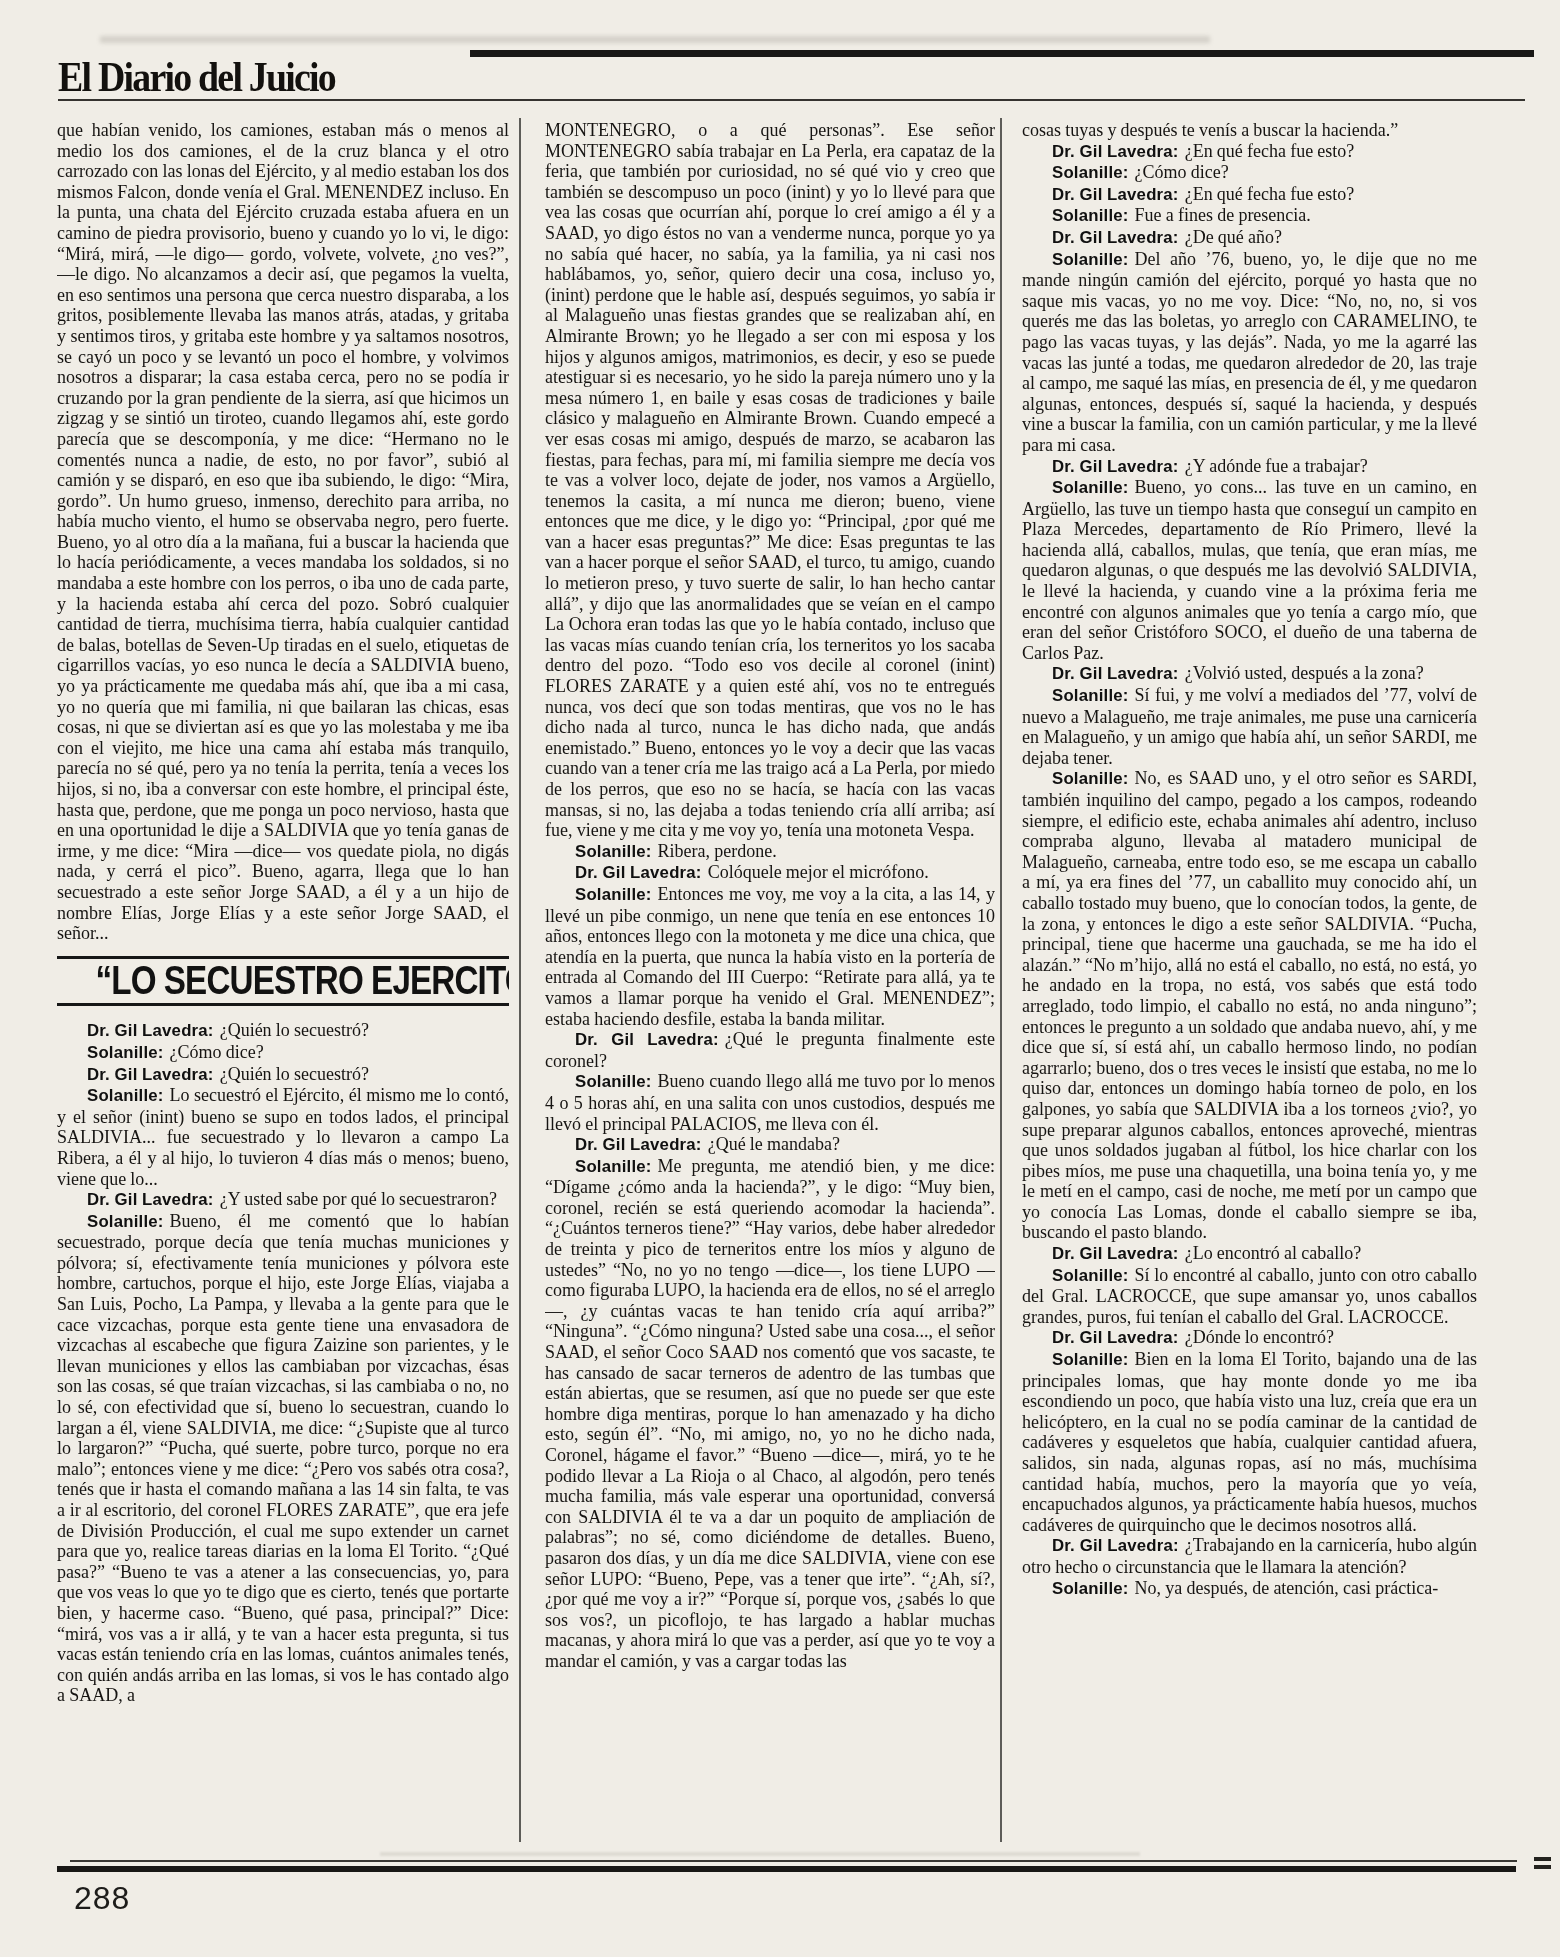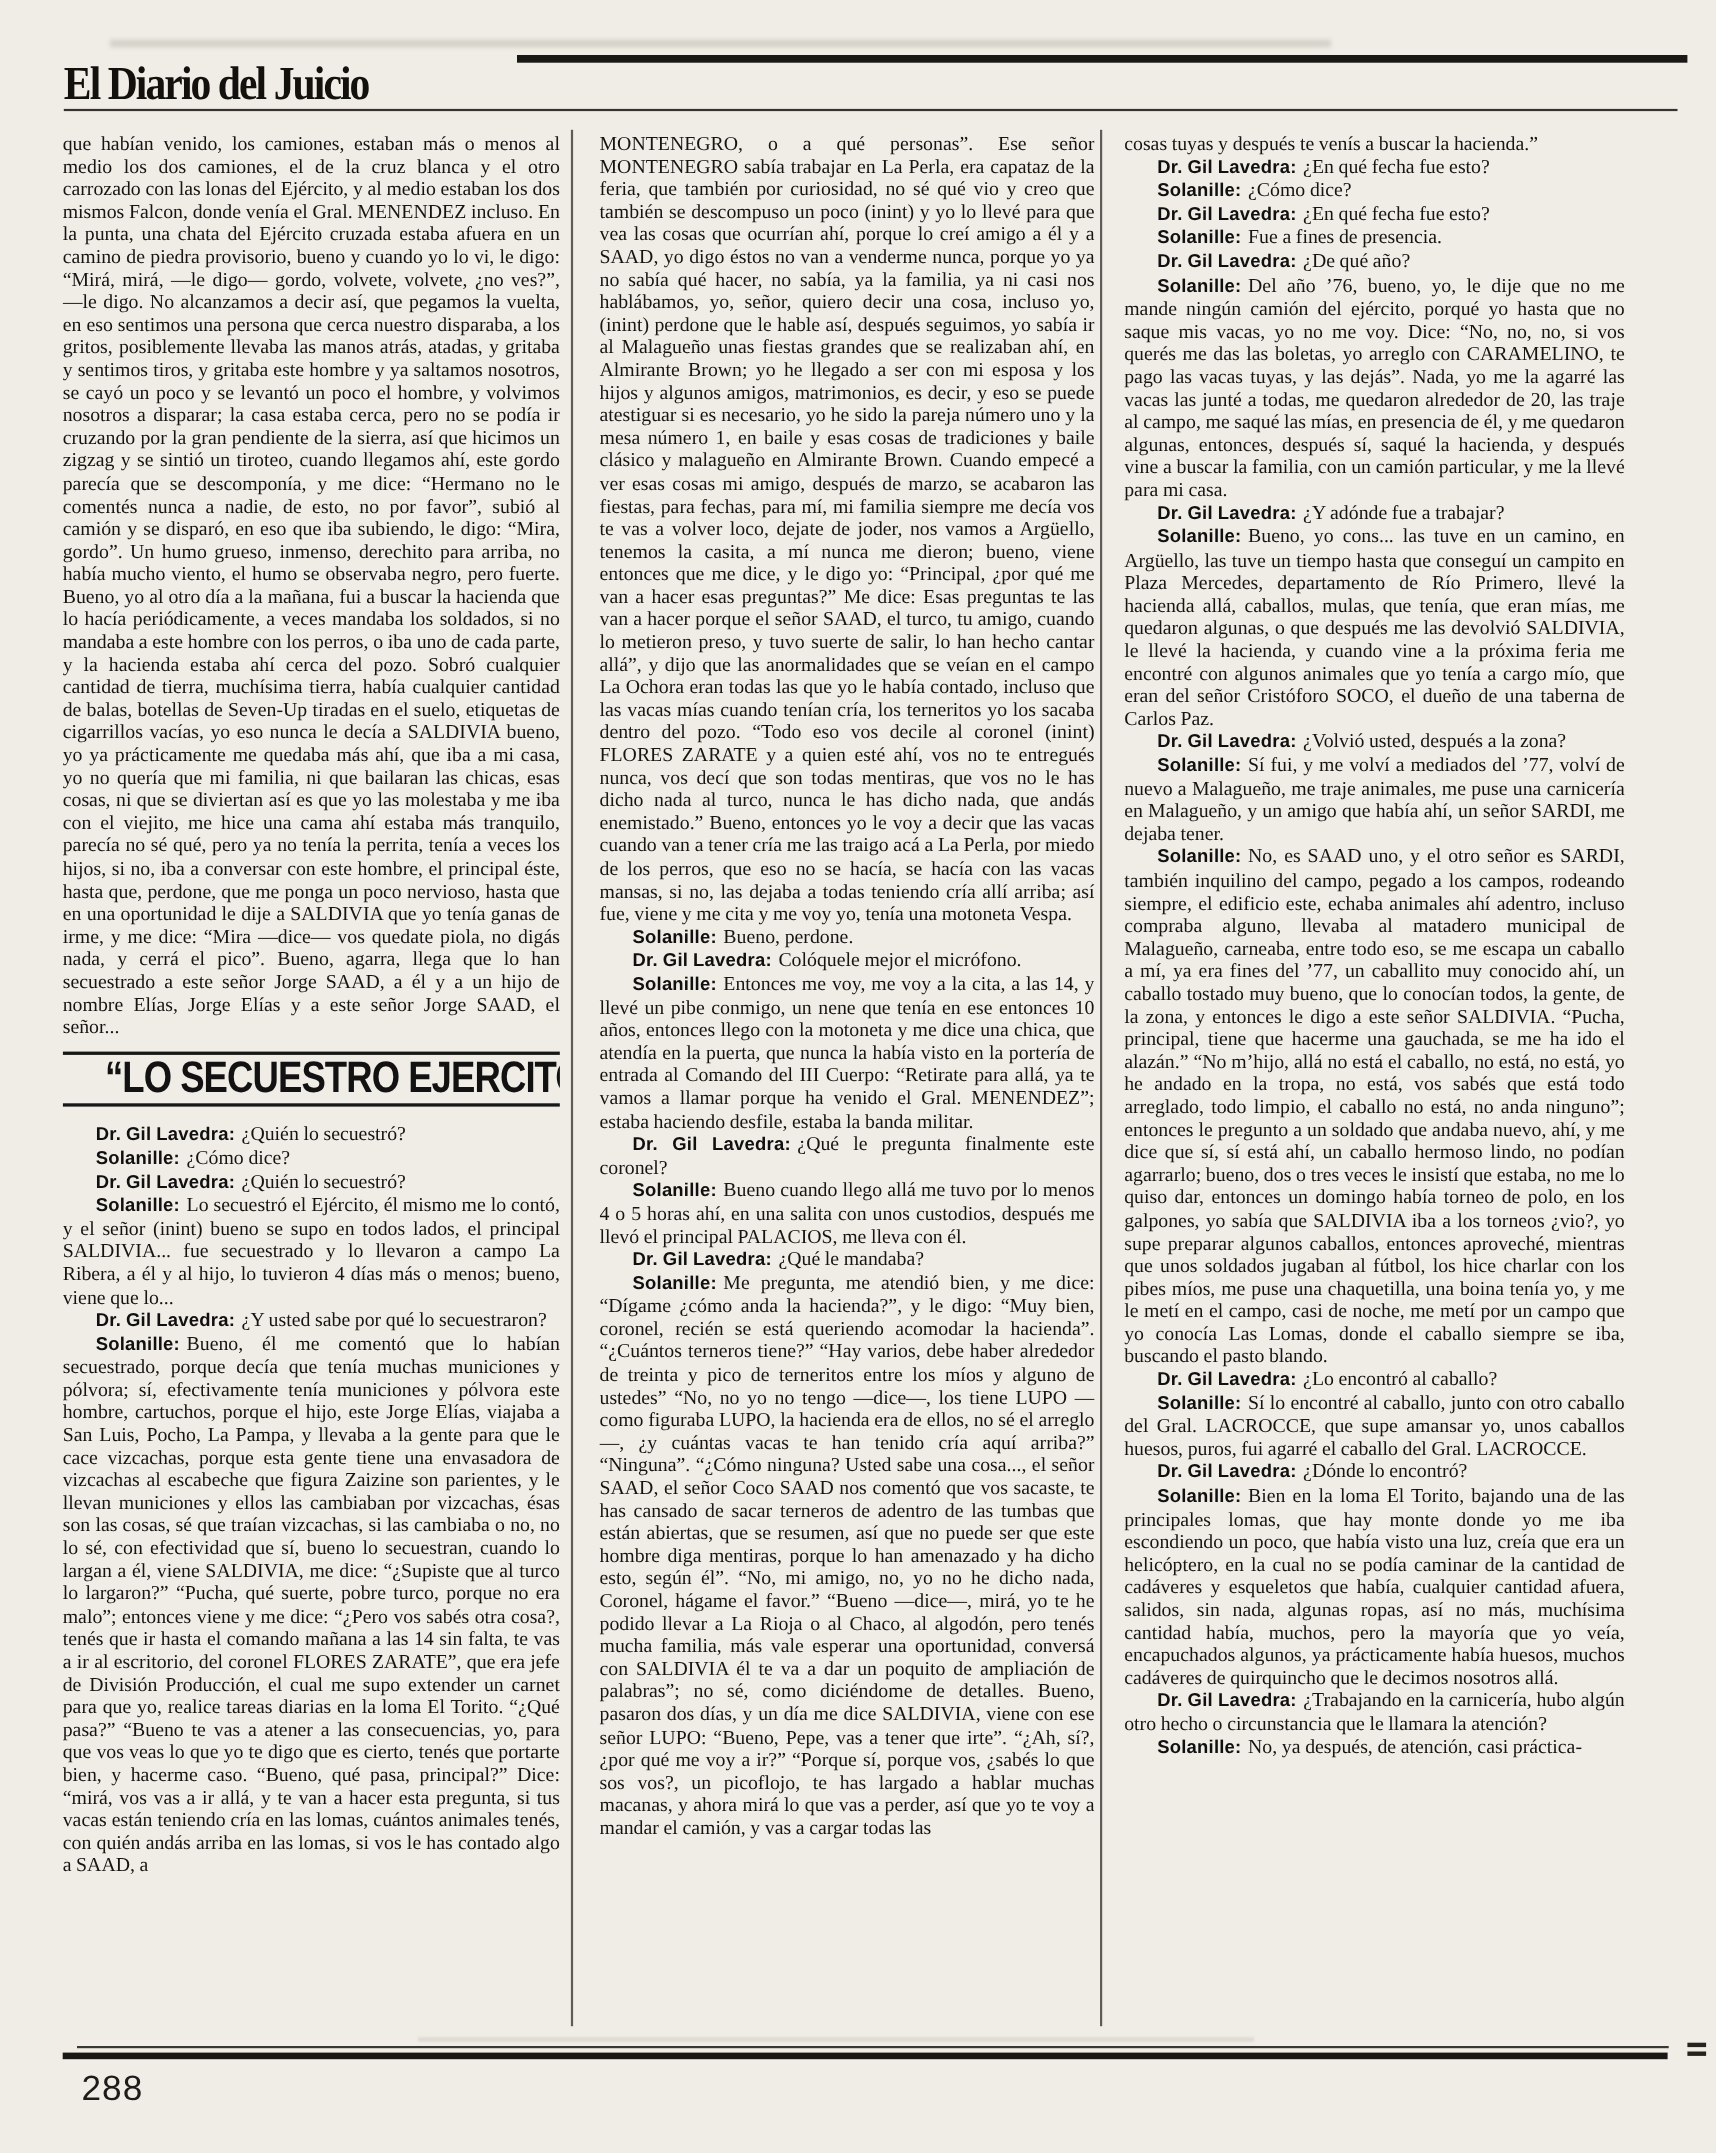--- a/index.html
+++ b/index.html
@@ -85,21 +85,21 @@
     <p class="dialogue"><b class="speaker">Dr. Gil Lavedra:</b><span>¿Quién lo secuestró?</span></p>
     <p class="dialogue"><b class="speaker">Solanille:</b><span>¿Cómo dice?</span></p>
     <p class="dialogue"><b class="speaker">Dr. Gil Lavedra:</b><span>¿Quién lo secuestró?</span></p>
     <p class="dialogue"><b class="speaker">Solanille:</b><span>Lo secuestró el Ejército, él mismo me lo contó, y el señor (inint) bueno se supo en todos lados, el principal SALDIVIA... fue secuestrado y lo llevaron a campo La Ribera, a él y al hijo, lo tuvieron 4 días más o menos; bueno, viene que lo...</span></p>
     <p class="dialogue"><b class="speaker">Dr. Gil Lavedra:</b><span>¿Y usted sabe por qué lo secuestraron?</span></p>
     <p class="dialogue"><b class="speaker">Solanille:</b><span>Bueno, él me comentó que lo habían secuestrado, porque decía que tenía muchas municiones y pólvora; sí, efectivamente tenía municiones y pólvora este hombre, cartuchos, porque el hijo, este Jorge Elías, viajaba a San Luis, Pocho, La Pampa, y llevaba a la gente para que le cace vizcachas, porque esta gente tiene una envasadora de vizcachas al escabeche que figura Zaizine son parientes, y le llevan municiones y ellos las cambiaban por vizcachas, ésas son las cosas, sé que traían vizcachas, si las cambiaba o no, no lo sé, con efectividad que sí, bueno lo secuestran, cuando lo largan a él, viene SALDIVIA, me dice: “¿Supiste que al turco lo largaron?” “Pucha, qué suerte, pobre turco, porque no era malo”; entonces viene y me dice: “¿Pero vos sabés otra cosa?, tenés que ir hasta el comando mañana a las 14 sin falta, te vas a ir al escritorio, del coronel FLORES ZARATE”, que era jefe de División Producción, el cual me supo extender un carnet para que yo, realice tareas diarias en la loma El Torito. “¿Qué pasa?” “Bueno te vas a atener a las consecuencias, yo, para que vos veas lo que yo te digo que es cierto, tenés que portarte bien, y hacerme caso. “Bueno, qué pasa, principal?” Dice: “mirá, vos vas a ir allá, y te van a hacer esta pregunta, si tus vacas están teniendo cría en las lomas, cuántos animales tenés, con quién andás arriba en las lomas, si vos le has contado algo a SAAD, a</span></p>
   </section>
 <div class="vdiv" id="vdiv-0"></div>
 <section class="col" id="col-1">
     <p class="cont">MONTENEGRO, o a qué personas”. Ese señor MONTENEGRO sabía trabajar en La Perla, era capataz de la feria, que también por curiosidad, no sé qué vio y creo que también se descompuso un poco (inint) y yo lo llevé para que vea las cosas que ocurrían ahí, porque lo creí amigo a él y a SAAD, yo digo éstos no van a venderme nunca, porque yo ya no sabía qué hacer, no sabía, ya la familia, ya ni casi nos hablábamos, yo, señor, quiero decir una cosa, incluso yo, (inint) perdone que le hable así, después seguimos, yo sabía ir al Malagueño unas fiestas grandes que se realizaban ahí, en Almirante Brown; yo he llegado a ser con mi esposa y los hijos y algunos amigos, matrimonios, es decir, y eso se puede atestiguar si es necesario, yo he sido la pareja número uno y la mesa número 1, en baile y esas cosas de tradiciones y baile clásico y malagueño en Almirante Brown. Cuando empecé a ver esas cosas mi amigo, después de marzo, se acabaron las fiestas, para fechas, para mí, mi familia siempre me decía vos te vas a volver loco, dejate de joder, nos vamos a Argüello, tenemos la casita, a mí nunca me dieron; bueno, viene entonces que me dice, y le digo yo: “Principal, ¿por qué me van a hacer esas preguntas?” Me dice: Esas preguntas te las van a hacer porque el señor SAAD, el turco, tu amigo, cuando lo metieron preso, y tuvo suerte de salir, lo han hecho cantar allá”, y dijo que las anormalidades que se veían en el campo La Ochora eran todas las que yo le había contado, incluso que las vacas mías cuando tenían cría, los terneritos yo los sacaba dentro del pozo. “Todo eso vos decile al coronel (inint) FLORES ZARATE y a quien esté ahí, vos no te entregués nunca, vos decí que son todas mentiras, que vos no le has dicho nada al turco, nunca le has dicho nada, que andás enemistado.” Bueno, entonces yo le voy a decir que las vacas cuando van a tener cría me las traigo acá a La Perla, por miedo de los perros, que eso no se hacía, se hacía con las vacas mansas, si no, las dejaba a todas teniendo cría allí arriba; así fue, viene y me cita y me voy yo, tenía una motoneta Vespa.</p>
-    <p class="dialogue"><b class="speaker">Solanille:</b><span>Bueno, perdone.</span></p>
+    <p class="dialogue"><b class="speaker">Solanille:</b><span>Ribera, perdone.</span></p>
     <p class="dialogue"><b class="speaker">Dr. Gil Lavedra:</b><span>Colóquele mejor el micrófono.</span></p>
     <p class="dialogue"><b class="speaker">Solanille:</b><span>Entonces me voy, me voy a la cita, a las 14, y llevé un pibe conmigo, un nene que tenía en ese entonces 10 años, entonces llego con la motoneta y me dice una chica, que atendía en la puerta, que nunca la había visto en la portería de entrada al Comando del III Cuerpo: “Retirate para allá, ya te vamos a llamar porque ha venido el Gral. MENENDEZ”; estaba haciendo desfile, estaba la banda militar.</span></p>
     <p class="dialogue"><b class="speaker">Dr. Gil Lavedra:</b><span>¿Qué le pregunta finalmente este coronel?</span></p>
     <p class="dialogue"><b class="speaker">Solanille:</b><span>Bueno cuando llego allá me tuvo por lo menos 4 o 5 horas ahí, en una salita con unos custodios, después me llevó el principal PALACIOS, me lleva con él.</span></p>
     <p class="dialogue"><b class="speaker">Dr. Gil Lavedra:</b><span>¿Qué le mandaba?</span></p>
     <p class="dialogue"><b class="speaker">Solanille:</b><span>Me pregunta, me atendió bien, y me dice: “Dígame ¿cómo anda la hacienda?”, y le digo: “Muy bien, coronel, recién se está queriendo acomodar la hacienda”. “¿Cuántos terneros tiene?” “Hay varios, debe haber alrededor de treinta y pico de terneritos entre los míos y alguno de ustedes” “No, no yo no tengo —dice—, los tiene LUPO —como figuraba LUPO, la hacienda era de ellos, no sé el arreglo—, ¿y cuántas vacas te han tenido cría aquí arriba?” “Ninguna”. “¿Cómo ninguna? Usted sabe una cosa..., el señor SAAD, el señor Coco SAAD nos comentó que vos sacaste, te has cansado de sacar terneros de adentro de las tumbas que están abiertas, que se resumen, así que no puede ser que este hombre diga mentiras, porque lo han amenazado y ha dicho esto, según él”. “No, mi amigo, no, yo no he dicho nada, Coronel, hágame el favor.” “Bueno —dice—, mirá, yo te he podido llevar a La Rioja o al Chaco, al algodón, pero tenés mucha familia, más vale esperar una oportunidad, conversá con SALDIVIA él te va a dar un poquito de ampliación de palabras”; no sé, como diciéndome de detalles. Bueno, pasaron dos días, y un día me dice SALDIVIA, viene con ese señor LUPO: “Bueno, Pepe, vas a tener que irte”. “¿Ah, sí?, ¿por qué me voy a ir?” “Porque sí, porque vos, ¿sabés lo que sos vos?, un picoflojo, te has largado a hablar muchas macanas, y ahora mirá lo que vas a perder, así que yo te voy a mandar el camión, y vas a cargar todas las</span></p>
   </section>
 <div class="vdiv" id="vdiv-1"></div>
 <section class="col" id="col-2">
     <p class="cont">cosas tuyas y después te venís a buscar la hacienda.”</p>
@@ -108,21 +108,21 @@
     <p class="dialogue"><b class="speaker">Dr. Gil Lavedra:</b><span>¿En qué fecha fue esto?</span></p>
     <p class="dialogue"><b class="speaker">Solanille:</b><span>Fue a fines de presencia.</span></p>
     <p class="dialogue"><b class="speaker">Dr. Gil Lavedra:</b><span>¿De qué año?</span></p>
     <p class="dialogue"><b class="speaker">Solanille:</b><span>Del año ’76, bueno, yo, le dije que no me mande ningún camión del ejército, porqué yo hasta que no saque mis vacas, yo no me voy. Dice: “No, no, no, si vos querés me das las boletas, yo arreglo con CARAMELINO, te pago las vacas tuyas, y las dejás”. Nada, yo me la agarré las vacas las junté a todas, me quedaron alrededor de 20, las traje al campo, me saqué las mías, en presencia de él, y me quedaron algunas, entonces, después sí, saqué la hacienda, y después vine a buscar la familia, con un camión particular, y me la llevé para mi casa.</span></p>
     <p class="dialogue"><b class="speaker">Dr. Gil Lavedra:</b><span>¿Y adónde fue a trabajar?</span></p>
     <p class="dialogue"><b class="speaker">Solanille:</b><span>Bueno, yo cons... las tuve en un camino, en Argüello, las tuve un tiempo hasta que conseguí un campito en Plaza Mercedes, departamento de Río Primero, llevé la hacienda allá, caballos, mulas, que tenía, que eran mías, me quedaron algunas, o que después me las devolvió SALDIVIA, le llevé la hacienda, y cuando vine a la próxima feria me encontré con algunos animales que yo tenía a cargo mío, que eran del señor Cristóforo SOCO, el dueño de una taberna de Carlos Paz.</span></p>
     <p class="dialogue"><b class="speaker">Dr. Gil Lavedra:</b><span>¿Volvió usted, después a la zona?</span></p>
     <p class="dialogue"><b class="speaker">Solanille:</b><span>Sí fui, y me volví a mediados del ’77, volví de nuevo a Malagueño, me traje animales, me puse una carnicería en Malagueño, y un amigo que había ahí, un señor SARDI, me dejaba tener.</span></p>
     <p class="dialogue"><b class="speaker">Solanille:</b><span>No, es SAAD uno, y el otro señor es SARDI, también inquilino del campo, pegado a los campos, rodeando siempre, el edificio este, echaba animales ahí adentro, incluso compraba alguno, llevaba al matadero municipal de Malagueño, carneaba, entre todo eso, se me escapa un caballo a mí, ya era fines del ’77, un caballito muy conocido ahí, un caballo tostado muy bueno, que lo conocían todos, la gente, de la zona, y entonces le digo a este señor SALDIVIA. “Pucha, principal, tiene que hacerme una gauchada, se me ha ido el alazán.” “No m’hijo, allá no está el caballo, no está, no está, yo he andado en la tropa, no está, vos sabés que está todo arreglado, todo limpio, el caballo no está, no anda ninguno”; entonces le pregunto a un soldado que andaba nuevo, ahí, y me dice que sí, sí está ahí, un caballo hermoso lindo, no podían agarrarlo; bueno, dos o tres veces le insistí que estaba, no me lo quiso dar, entonces un domingo había torneo de polo, en los galpones, yo sabía que SALDIVIA iba a los torneos ¿vio?, yo supe preparar algunos caballos, entonces aproveché, mientras que unos soldados jugaban al fútbol, los hice charlar con los pibes míos, me puse una chaquetilla, una boina tenía yo, y me le metí en el campo, casi de noche, me metí por un campo que yo conocía Las Lomas, donde el caballo siempre se iba, buscando el pasto blando.</span></p>
     <p class="dialogue"><b class="speaker">Dr. Gil Lavedra:</b><span>¿Lo encontró al caballo?</span></p>
-    <p class="dialogue"><b class="speaker">Solanille:</b><span>Sí lo encontré al caballo, junto con otro caballo del Gral. LACROCCE, que supe amansar yo, unos caballos huesos, puros, fui agarré el caballo del Gral. LACROCCE.</span></p>
+    <p class="dialogue"><b class="speaker">Solanille:</b><span>Sí lo encontré al caballo, junto con otro caballo del Gral. LACROCCE, que supe amansar yo, unos caballos grandes, puros, fui tenían el caballo del Gral. LACROCCE.</span></p>
     <p class="dialogue"><b class="speaker">Dr. Gil Lavedra:</b><span>¿Dónde lo encontró?</span></p>
     <p class="dialogue"><b class="speaker">Solanille:</b><span>Bien en la loma El Torito, bajando una de las principales lomas, que hay monte donde yo me iba escondiendo un poco, que había visto una luz, creía que era un helicóptero, en la cual no se podía caminar de la cantidad de cadáveres y esqueletos que había, cualquier cantidad afuera, salidos, sin nada, algunas ropas, así no más, muchísima cantidad había, muchos, pero la mayoría que yo veía, encapuchados algunos, ya prácticamente había huesos, muchos cadáveres de quirquincho que le decimos nosotros allá.</span></p>
     <p class="dialogue"><b class="speaker">Dr. Gil Lavedra:</b><span>¿Trabajando en la carnicería, hubo algún otro hecho o circunstancia que le llamara la atención?</span></p>
     <p class="dialogue"><b class="speaker">Solanille:</b><span>No, ya después, de atención, casi práctica-</span></p>
   </section>
 
 <div class="rule-bottom-thin"></div>
 <div class="rule-bottom-thick"></div>
 <div class="end-mark">
     <span class="b1"></span>

